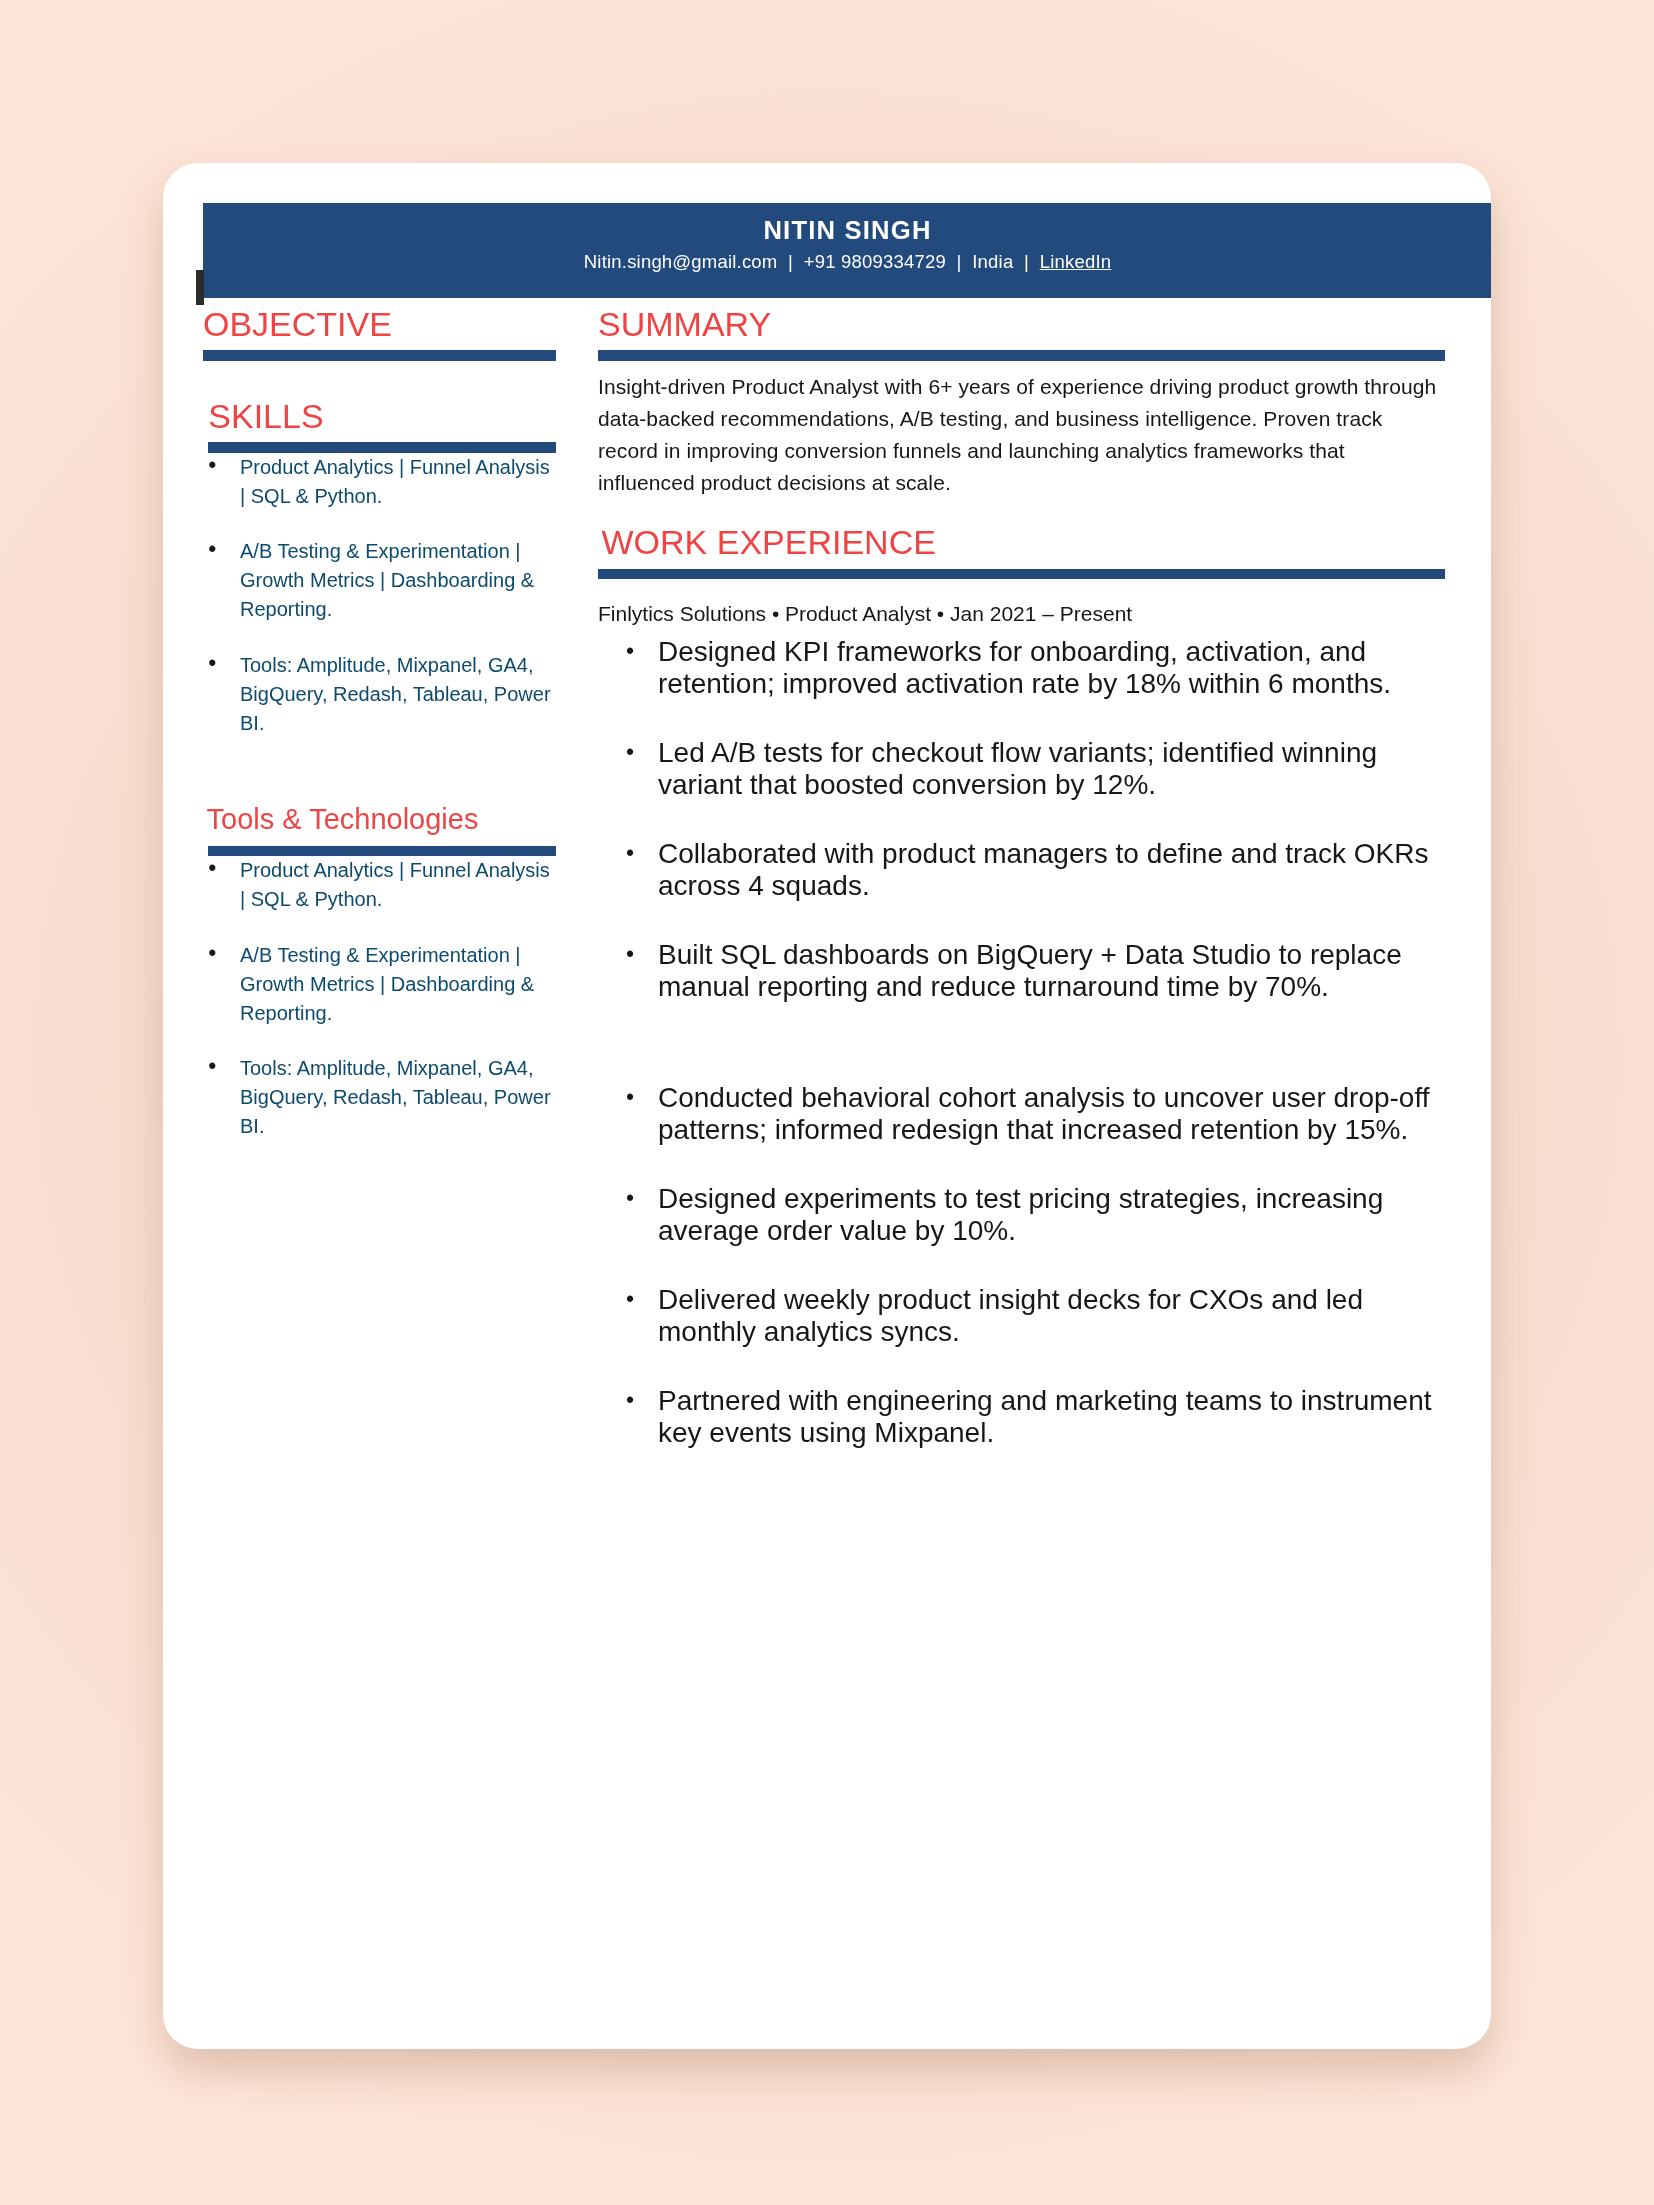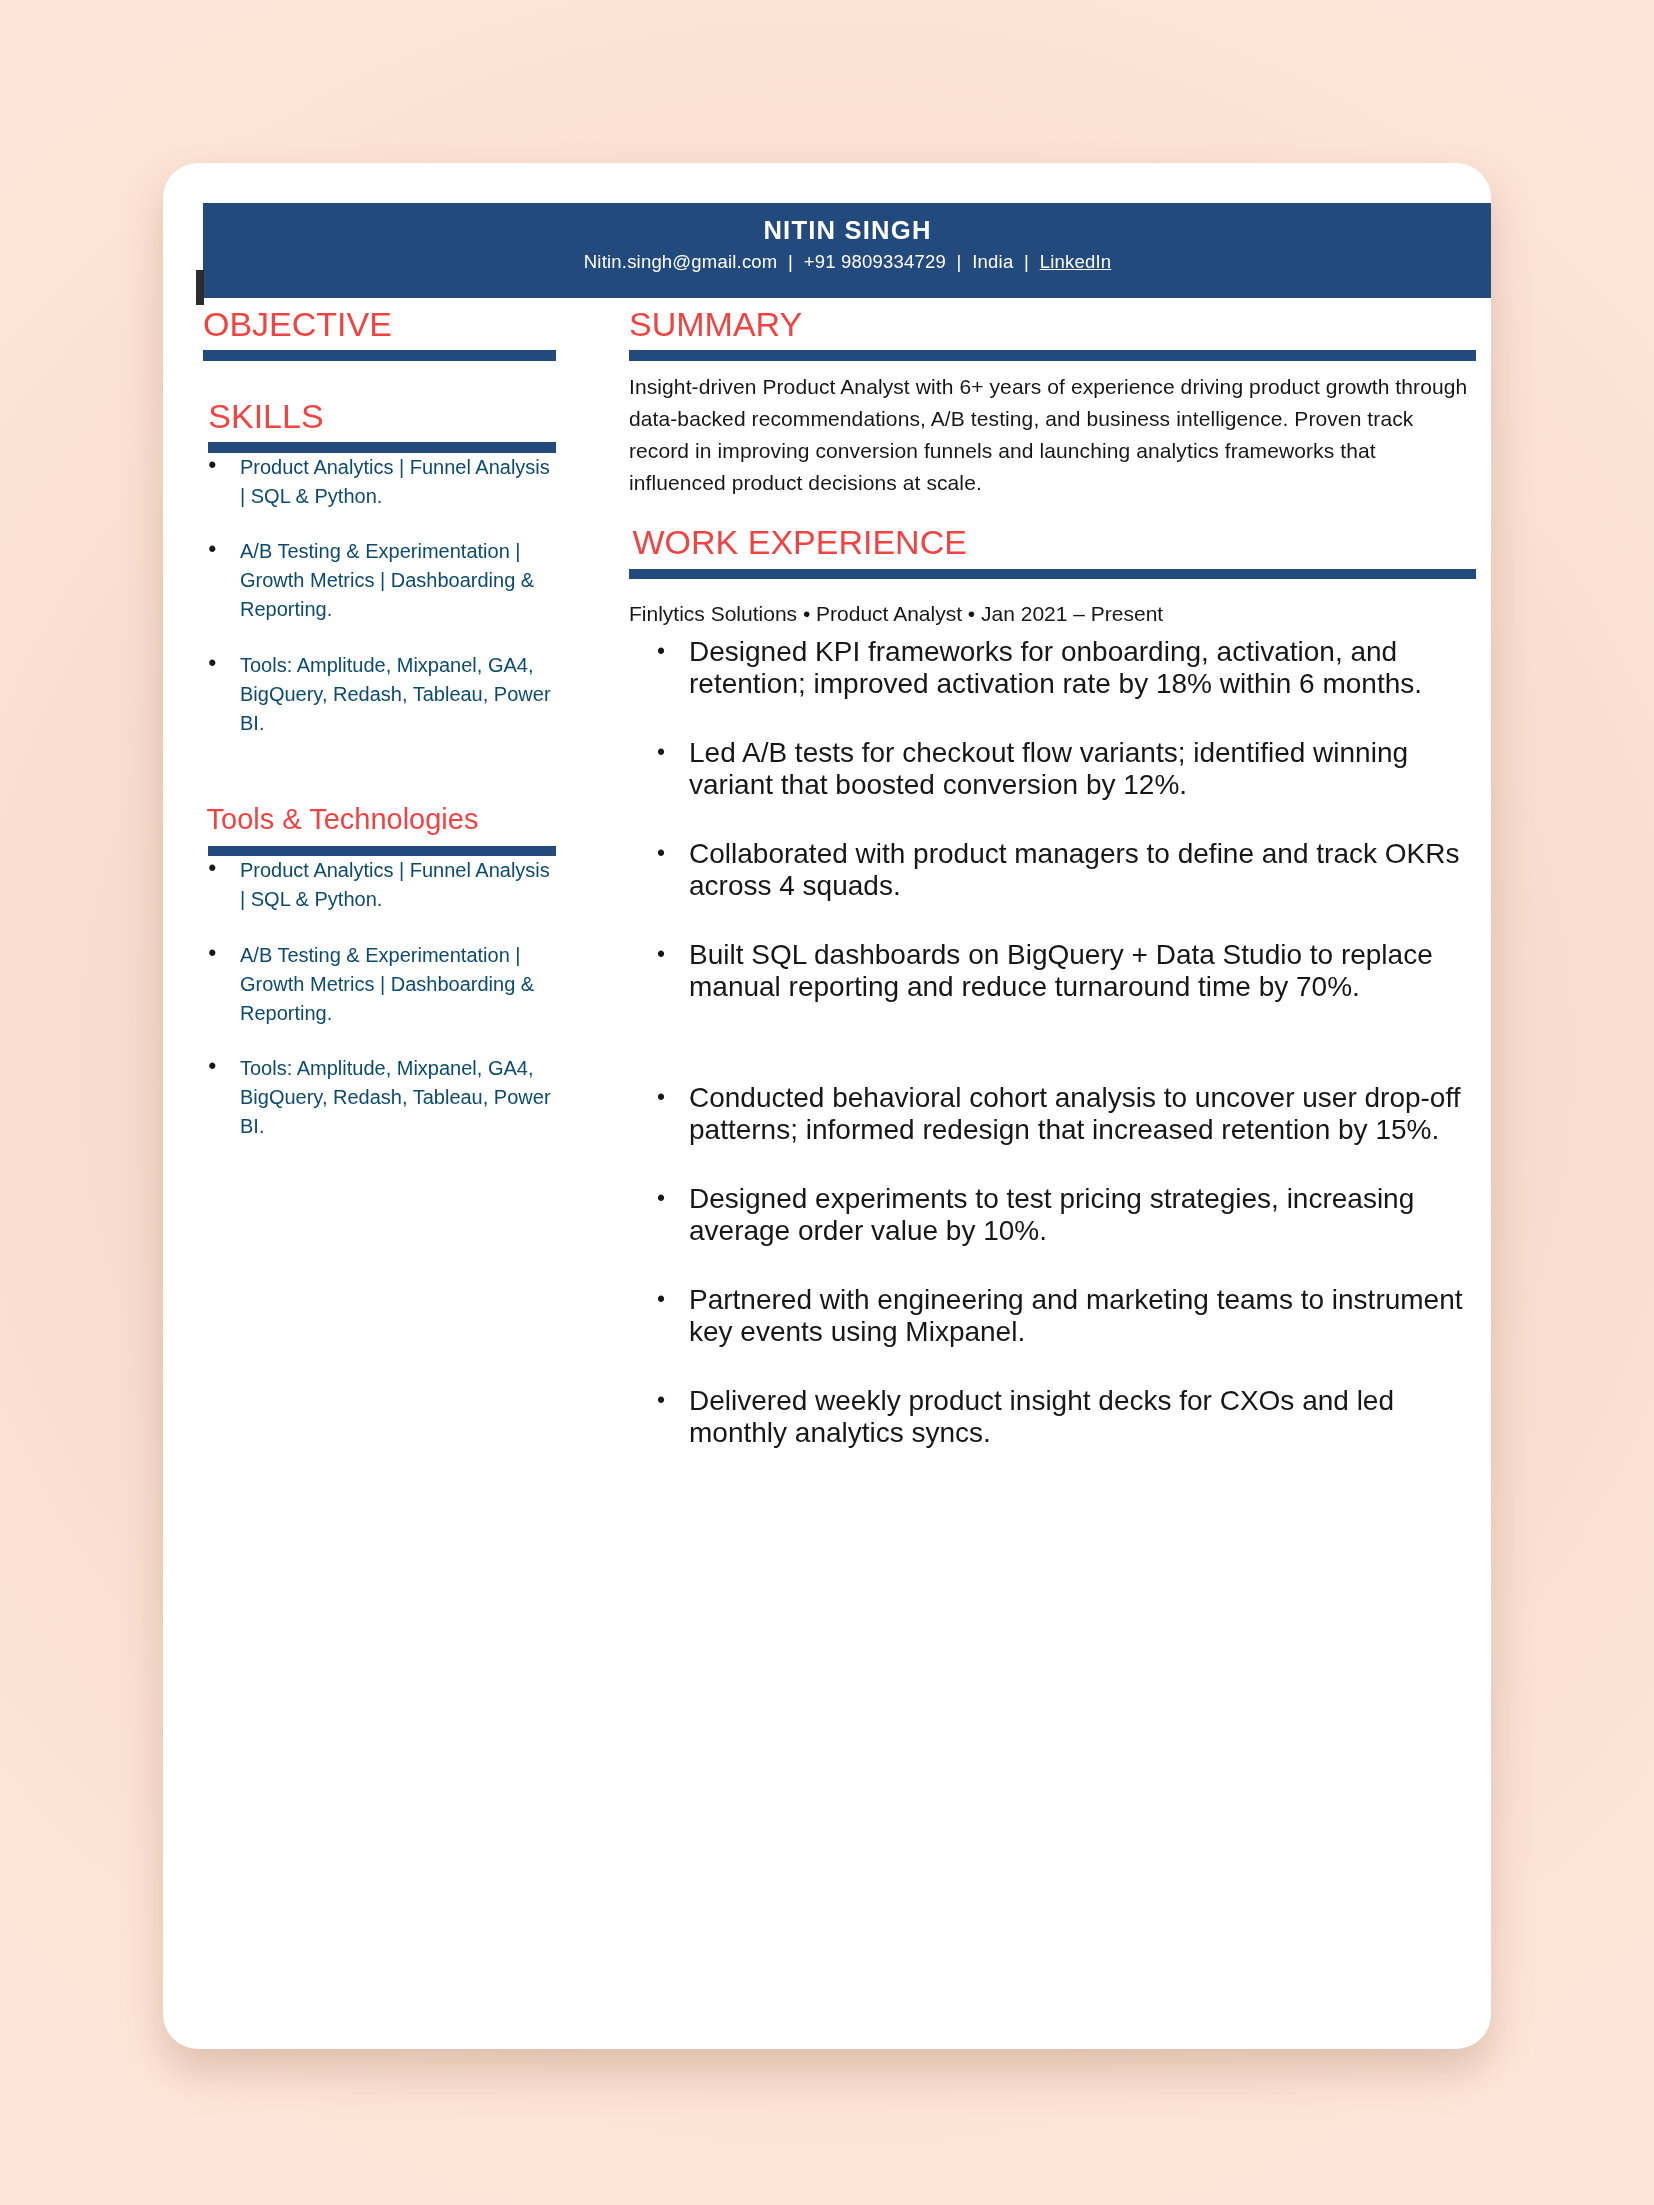--- a/index.html
+++ b/index.html
@@ -84,21 +84,21 @@
     height: 1738px;
   }
   .col-left {
     position: absolute;
     left: 40px;
     top: 0;
     width: 353px;
   }
   .col-right {
     position: absolute;
-    left: 466px;
+    left: 435px;
     top: 0;
     width: 847px;
   }
 
   
   .sec-title {
     font-size: 34px;
     font-weight: normal;
     color: #ef4444;
     line-height: 41px;
@@ -260,22 +260,22 @@
             <li>Built SQL dashboards on BigQuery + Data Studio to replace manual reporting and reduce turnaround time by 70%.</li>
           </ul>
         </div>
 
         <div class="gap-lg"></div>
 
         <div>
           <ul class="jlist">
             <li>Conducted behavioral cohort analysis to uncover user drop-off patterns; informed redesign that increased retention by 15%.</li>
             <li>Designed experiments to test pricing strategies, increasing average order value by 10%.</li>
+            <li>Delivered weekly product insight decks for CXOs and led monthly analytics syncs.</li>
             <li>Partnered with engineering and marketing teams to instrument key events using Mixpanel.</li>
-            <li>Delivered weekly product insight decks for CXOs and led monthly analytics syncs.</li>
           </ul>
         </div>
 
       </section>
 
     </div>
 
   </div>
 </div>
 

